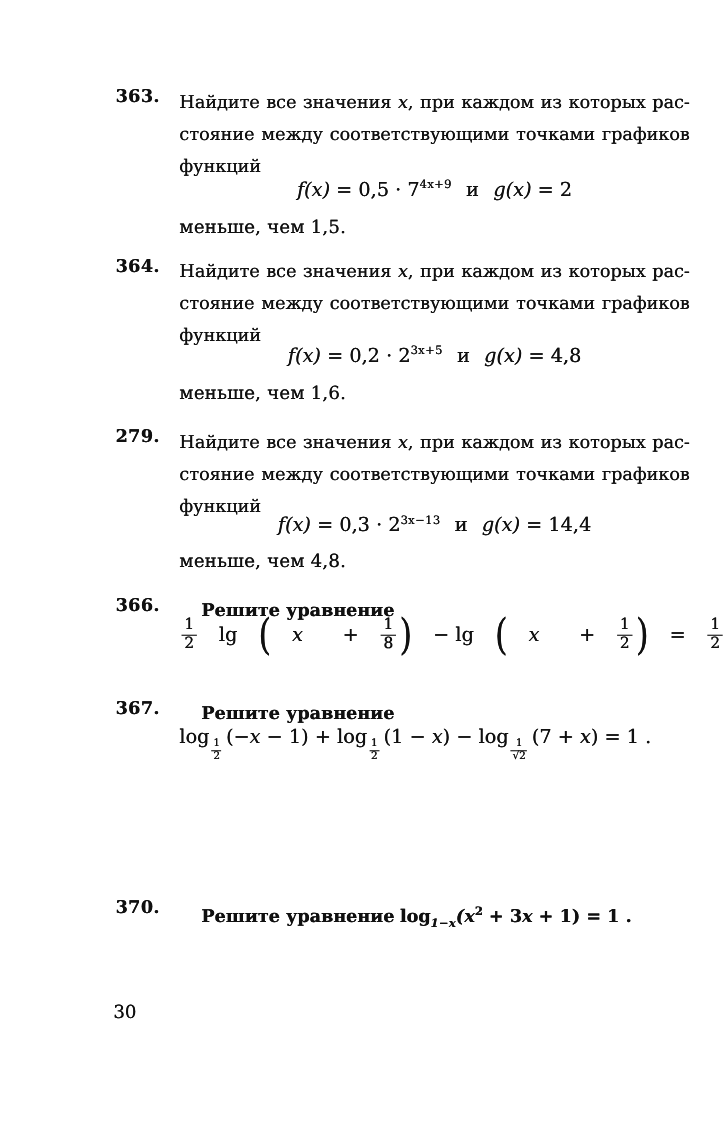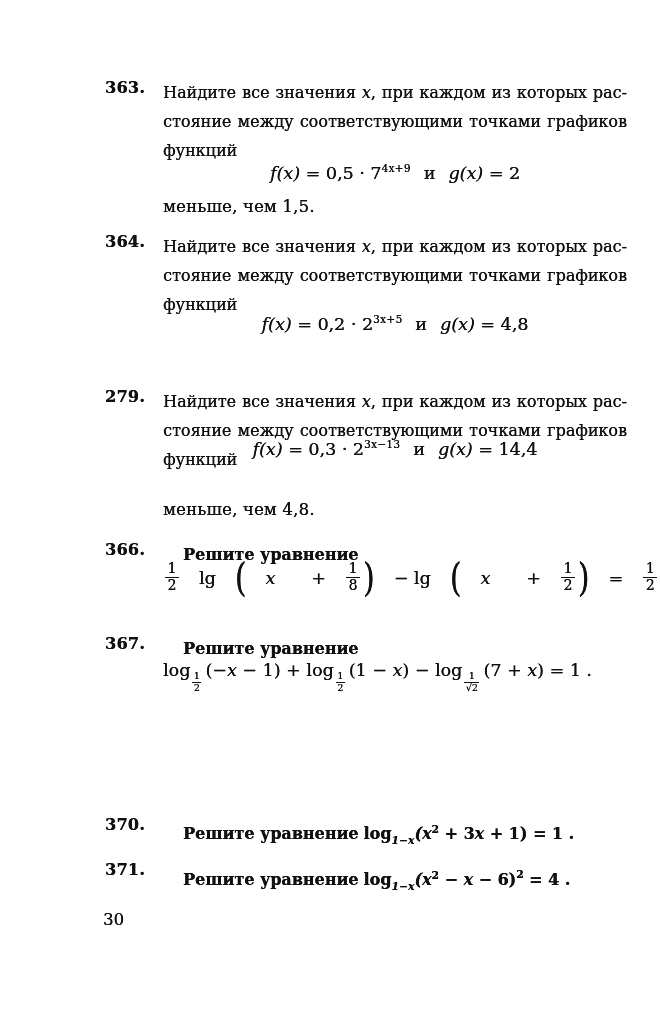--- a/index.html
+++ b/index.html
@@ -63,30 +63,31 @@
     <span class="num">364.</span>
     <div class="ptext">
       <div class="jline"><span>Найдите все значения </span><span class="v">x</span><span>, при каждом из которых рас-</span></div>
       <div class="jline">стояние между соответствующими точками графиков</div>
       <div>функций</div>
     </div>
   </section>
   <div class="fcenter" style="top:313px">
     <span class="v">f(x)</span><span> = 0,2 · 2</span><sup>3x+5</sup><span class="andw">и</span><span class="v">g(x)</span><span> = 4,8</span>
   </div>
+  <div class="tail" style="top:348px">меньше, чем 1,6.</div>
 
   <section class="prob" style="top:387px">
     <span class="num">279.</span>
     <div class="ptext">
       <div class="jline"><span>Найдите все значения </span><span class="v">x</span><span>, при каждом из которых рас-</span></div>
       <div class="jline">стояние между соответствующими точками графиков</div>
       <div>функций</div>
     </div>
   </section>
-  <div class="fcenter" style="top:438px">
+  <div class="fcenter" style="top:467px">
     <span class="v">f(x)</span><span> = 0,3 · 2</span><sup>3x−13</sup><span class="andw">и</span><span class="v">g(x)</span><span> = 14,4</span>
   </div>
   <div class="tail" style="top:500px">меньше, чем 4,8.</div>
 
   <section class="prob" style="top:540px">
     <span class="num">366.</span>
     <div class="pline">Решите уравнение</div>
   </section>
   <div class="fflex" style="top:560px">
     <span class="frac">
@@ -138,20 +139,16 @@
     <span>log</span><span class="logsub"><span>1</span><span class="fd">2</span></span><span>(−</span><span class="v">x</span><span> − 1) + </span><span>log</span><span class="logsub"><span>1</span><span class="fd">2</span></span><span>(1 − </span><span class="v">x</span><span>) − </span><span>log</span><span class="logsub"><span>1</span><span class="fd">√2</span></span><span>(7 + </span><span class="v">x</span><span>) = 1 .</span>
   </div>
 
 
 
   <section class="prob" style="top:815px">
     <span class="num">370.</span>
     <div class="pline"><span>Решите уравнение</span><span class="fml"><span>log</span><sub class="lsub">1−x</sub><span class="v">(x</span><sup class="lsup">2</sup><span> + 3</span><span class="v">x</span><span> + 1) = 1 .</span></span></div>
   </section>
 
-  <section class="prob" style="top:860px">
-    <span class="num">371.</span>
-    <div class="pline"><span>Решите уравнение</span><span class="fml"><span>log</span><sub class="lsub">1−x</sub><span class="v">(x</span><sup class="lsup">2</sup><span> − </span><span class="v">x</span><span> − 6)</span><sup class="osup">2</sup><span> = 4 .</span></span></div>
-  </section>
 
   <div class="pageno">30</div>
 
 </div>
 
 </body></html>

